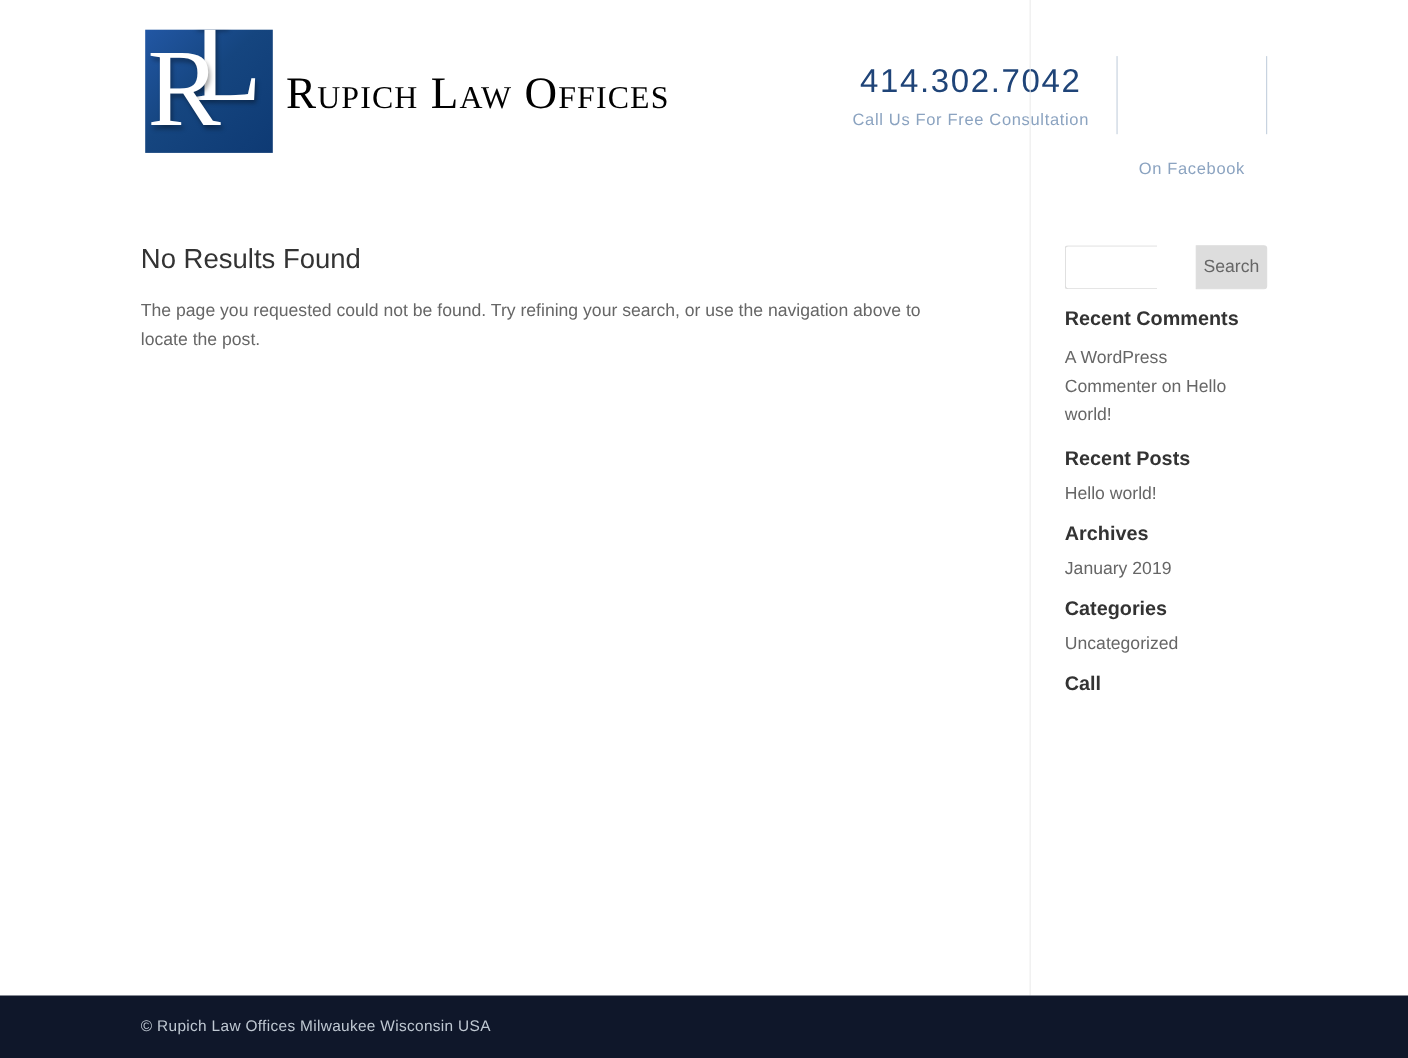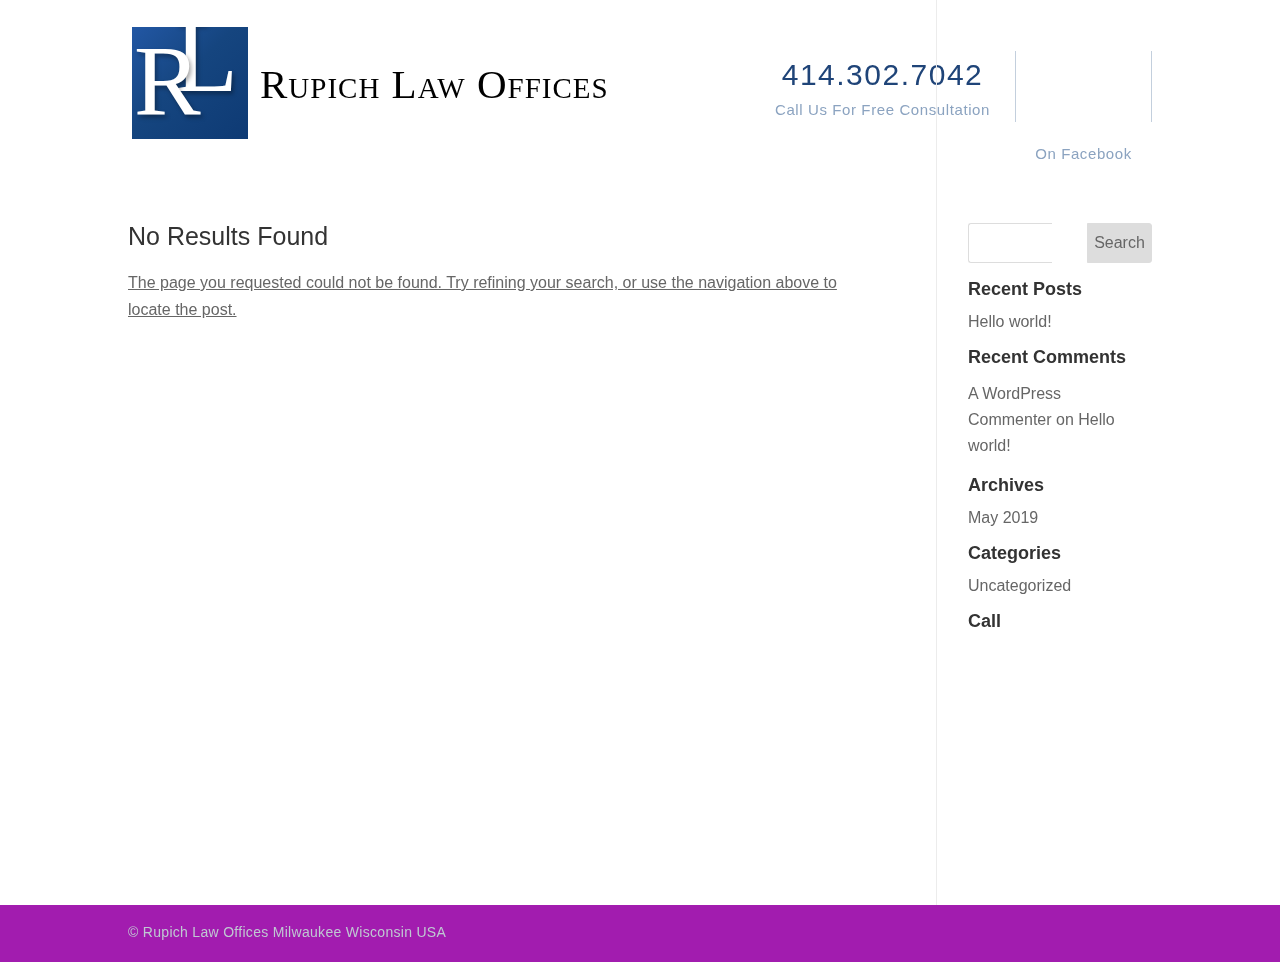--- a/index.html
+++ b/index.html
@@ -59,21 +59,21 @@
     position:absolute; left:936px; top:0; width:1px; height:905px;
     background:#ececec;
   }
 
   
   .main { position:absolute; left:128px; top:220px; width:750px; }
   .main h1 {
     font-size:25px; font-weight:500; color:#333333; line-height:32px;
   }
   .main p {
-    margin-top:17px; font-size:16px; line-height:27px; color:#666666;text-decoration:underline;
+    margin-top:17px; font-size:16px; line-height:27px; color:#666666;
   }
 
   
   .sidebar { position:absolute; left:968px; top:223px; width:184px; }
   .search-form { display:flex; width:184px; height:40px; margin-bottom:12px;gap:35px; }
   .search-input {
     flex:1; min-width:0; height:40px;
     border:1px solid #dddddd; border-right:none;
     border-radius:3px 0 0 3px;
     padding:0 9px; font-size:14px; color:#666;
@@ -95,21 +95,21 @@
   .widget ul { list-style:none; }
   .widget li {
     font-size:16px; line-height:18px; margin-bottom:17px; color:#666666;
   }
   .widget li.comment-item { line-height:26px; max-width:155px; margin-bottom:17px; }
   .widget a { color:#666666; text-decoration:none; cursor:pointer; }
 
   
   .footer {
     position:absolute; left:0; top:905px; width:1280px; height:57px;
-    background:#a21caf;
+    background:#0f172a;
   }
   .footer p {
     position:absolute; left:128px; top:19px;
     font-size:14px; color:#bfc8d2; letter-spacing:0.3px;
   }
 </style>
 </head>
 <body>
 
 <div class="page">
@@ -136,40 +136,40 @@
   </div>
 
   <div class="sidebar">
 
     <form class="search-form">
       <input class="search-input" type="text" value="" style="">
       <button class="search-button" type="submit">Search</button>
     </form>
 
     <div class="widget">
+      <h4>Recent Comments</h4>
+      <ul>
+        <li class="comment-item"><a>A WordPress Commenter</a><span> on </span><a>Hello world!</a></li>
+      </ul>
+    </div>
+
+    <div class="widget">
       <h4>Recent Posts</h4>
       <ul>
         <li>
           <a>Hello world!</a>
         </li>
       </ul>
     </div>
 
     <div class="widget">
-      <h4>Recent Comments</h4>
-      <ul>
-        <li class="comment-item"><a>A WordPress Commenter</a><span> on </span><a>Hello world!</a></li>
-      </ul>
-    </div>
-
-    <div class="widget">
       <h4>Archives</h4>
       <ul>
         <li>
-          <a>May 2019</a>
+          <a>January 2019</a>
         </li>
       </ul>
     </div>
 
     <div class="widget">
       <h4>Categories</h4>
       <ul>
         <li>
           <a>Uncategorized</a>
         </li>

